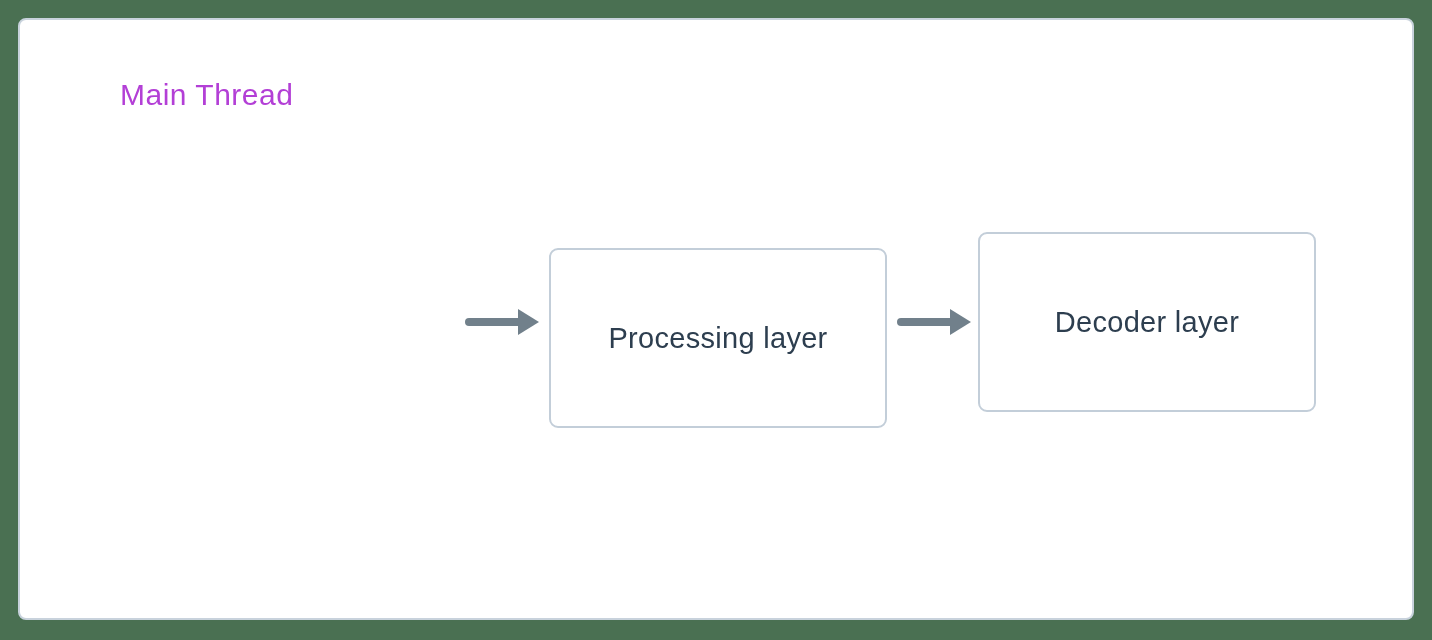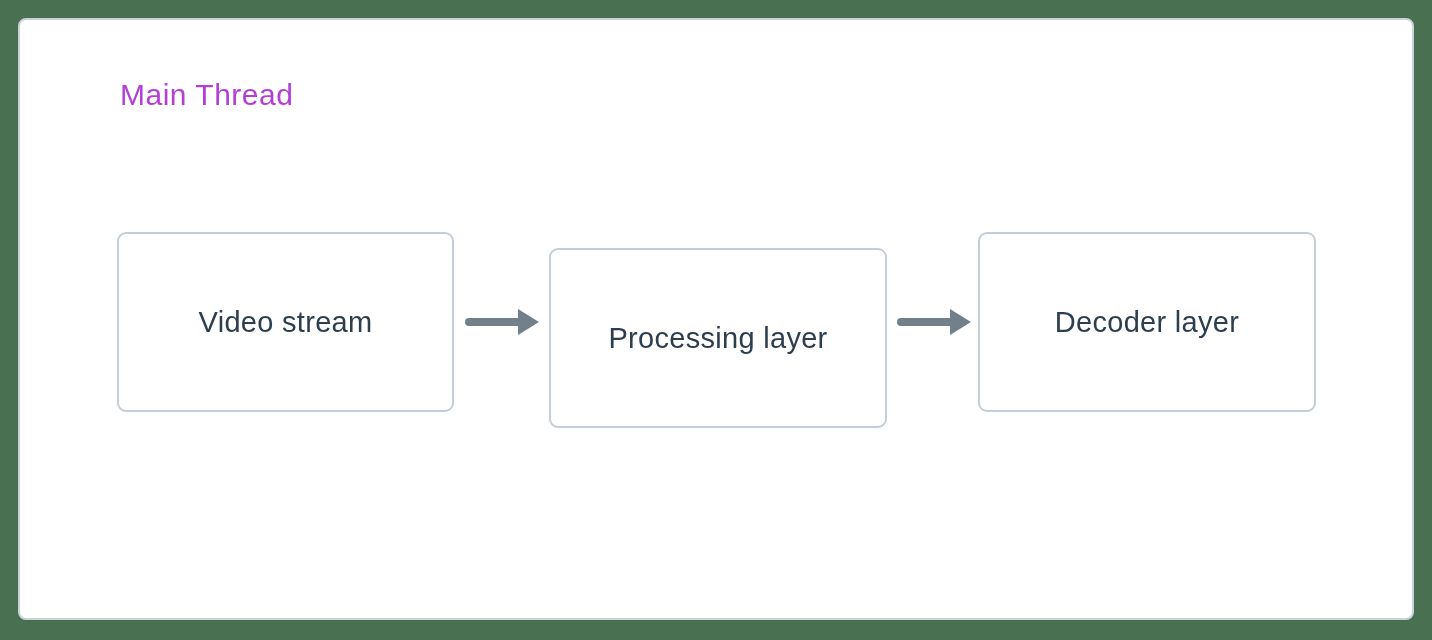--- a/index.html
+++ b/index.html
@@ -71,23 +71,20 @@
   .arrow-2 { left: 877px; }
   .arrow svg { display: block; width: 74px; height: 28px; }
 </style>
 </head>
 <body>
 
 <div class="panel">
 
   <div class="thread-title">Main Thread</div>
 
-  <div class="node node-1">
-    <span class="node-label">Video stream</span>
-  </div>
 
   <div class="arrow arrow-1">
     <svg viewBox="0 0 74 28" aria-hidden="true">
       <rect x="0" y="10" width="58" height="8" rx="4" fill="currentColor"></rect>
       <polygon points="53,1 74,14 53,27" fill="currentColor"></polygon>
     </svg>
   </div>
 
   <div class="node node-2">
     <span class="node-label">Processing layer</span>

